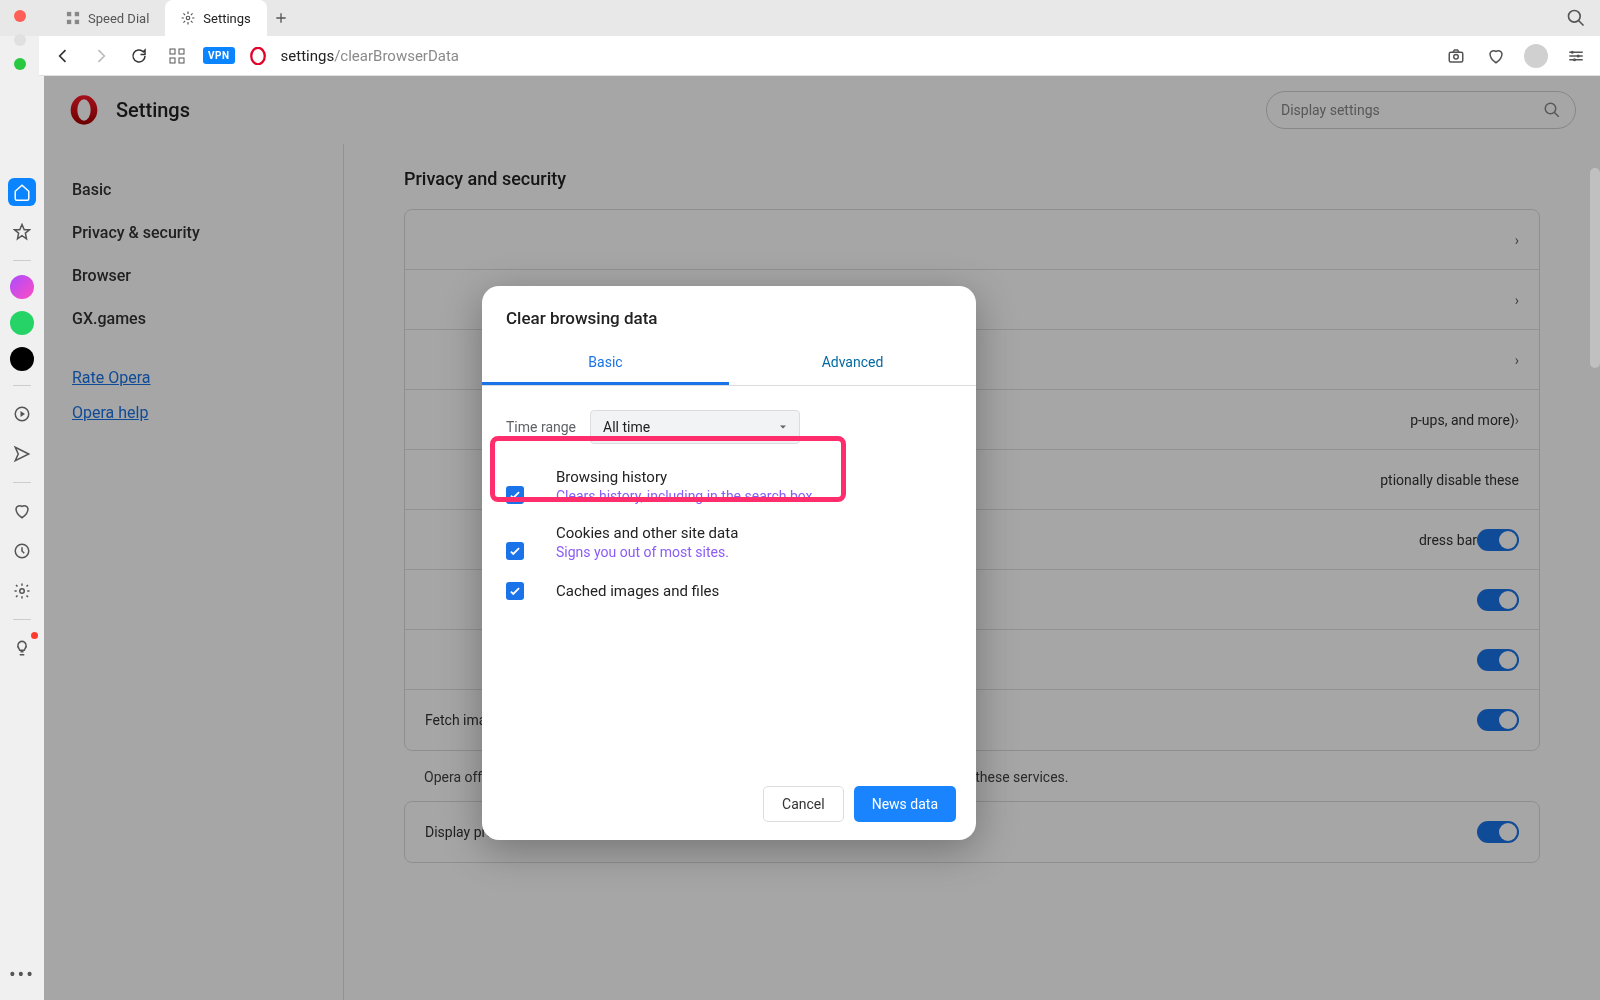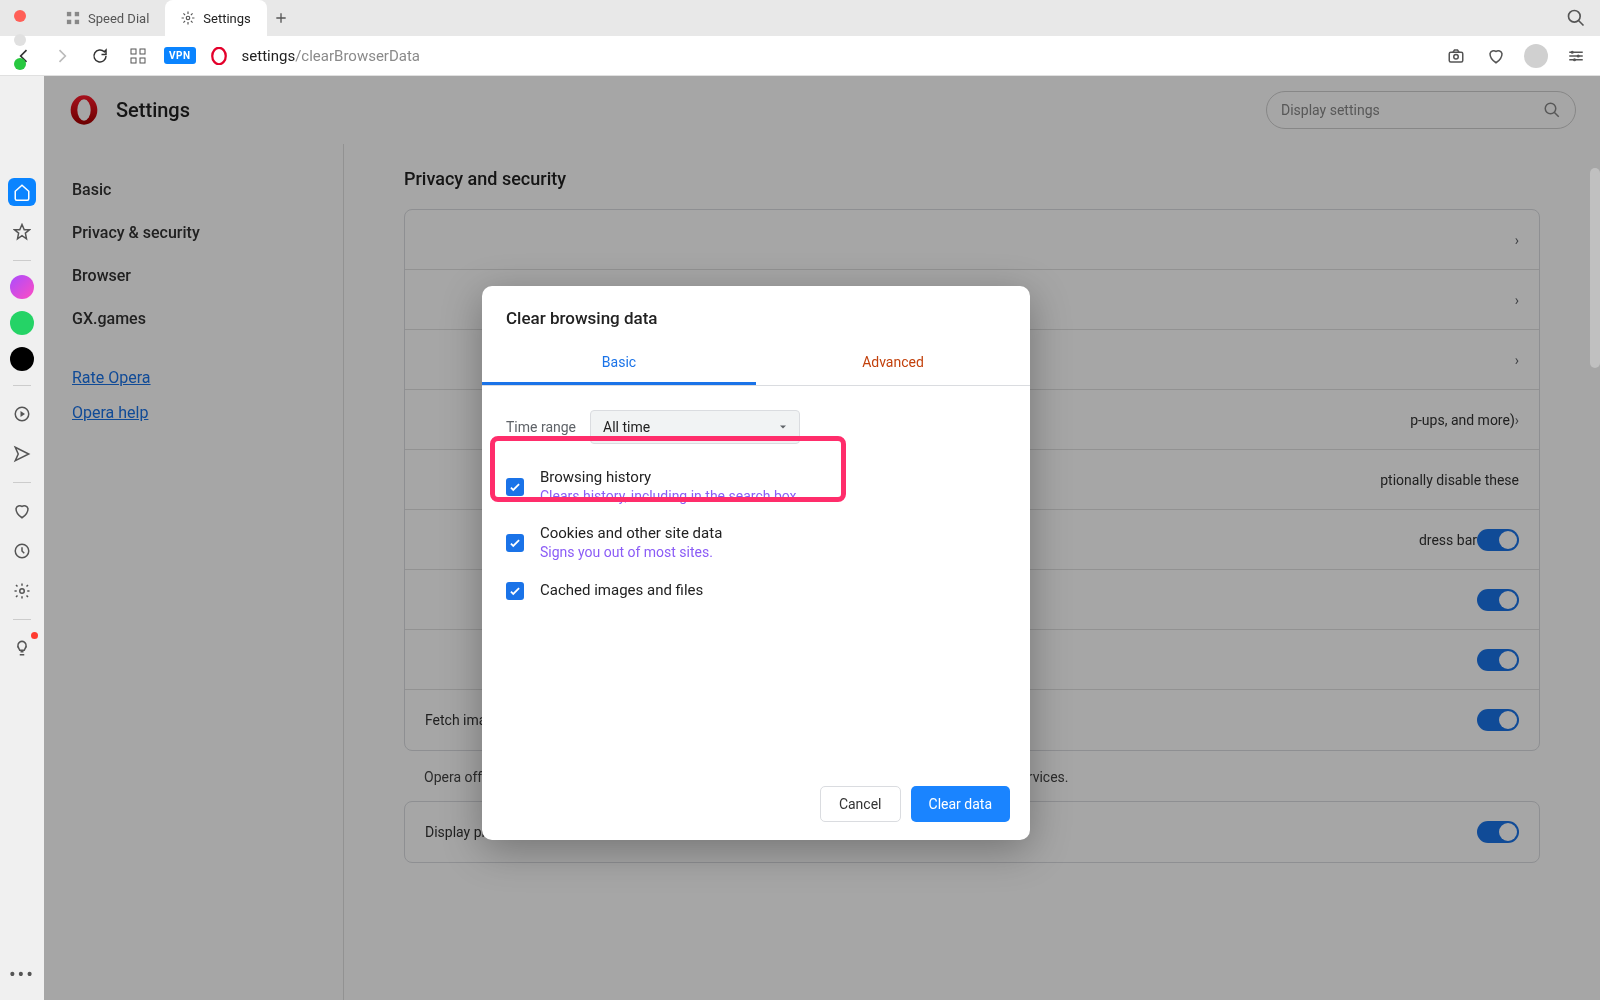--- a/index.html
+++ b/index.html
@@ -8,21 +8,21 @@
   
   .tab-strip { height: 36px; background: #e8e8e8; display: flex; align-items: center; padding-left: 50px; position: relative; }
   .dot { width: 12px; height: 12px; border-radius: 50%; }
   .tab { display: flex; align-items: center; gap: 8px; padding: 0 16px; height: 36px; border-radius: 8px 8px 0 0; font-size: 13px; color: #555; }
   .tab.active { background: #fff; color: #222; }
   .tab-icon { width: 14px; height: 14px; display: inline-flex; align-items: center; justify-content: center; }
   .new-tab { width: 28px; height: 28px; display: flex; align-items: center; justify-content: center; color: #555; font-size: 18px; }
   .search-top { position: absolute; right: 14px; top: 8px; }
 
   
-  .addr-row { height: 40px; background: #fff; display: flex; align-items: center; padding: 0 12px; gap: 14px; border-bottom: 1px solid #e0e0e0; }
+  .addr-row { height: 40px; background: #fff; display: flex; align-items: center; padding: 0 12px; gap: 14px; border-bottom: 1px solid #e0e0e0; margin-left: 39px; }
   .nav-btn { width: 24px; height: 24px; display: flex; align-items: center; justify-content: center; color: #555; }
   .vpn-badge { background: #0a84ff; color: #fff; font-size: 10px; font-weight: 700; padding: 3px 5px; border-radius: 3px; letter-spacing: 0.5px; }
   .opera-o { width: 18px; height: 18px; }
   .url { font-size: 15px; color: #222; }
   .url .path { color: #8a8a8a; }
   .addr-right { margin-left: auto; display: flex; align-items: center; gap: 16px; }
   .avatar { width: 24px; height: 24px; border-radius: 50%; background: #d0d0d0; }
 
   
   .main-wrap { display: flex; height: calc(1000px - 76px); }
@@ -52,32 +52,32 @@
   .card-stack { border: 1px solid #dadce0; border-radius: 8px; }
   .card-row { display: flex; align-items: center; padding: 18px 20px; border-bottom: 1px solid #e0e0e0; font-size: 14px; color: #333; min-height: 60px; }
   .card-row:last-child { border-bottom: none; }
   .chev { margin-left: auto; color: #5f6368; }
   .toggle { margin-left: auto; width: 42px; height: 22px; border-radius: 11px; background: #1a73e8; position: relative; }
   .toggle::after { content: ""; position: absolute; right: 2px; top: 2px; width: 18px; height: 18px; border-radius: 50%; background: #fff; }
   .row-text { flex: 1; }
   .info-row { padding: 18px 20px 0 20px; font-size: 14px; color: #444; }
 
   
-  .dialog { position: absolute; z-index: 10; left: 438px; top: 210px; width: 548px; background: #fff; border-radius: 10px; box-shadow: 0 10px 40px rgba(0,0,0,0.3); overflow: hidden; }
+  .dialog { position: absolute; z-index: 10; left: 438px; top: 210px; width: 494px; background: #fff; border-radius: 17px; box-shadow: 0 10px 40px rgba(0,0,0,0.3); overflow: hidden; }
   .dlg-title { font-size: 17px; font-weight: 500; color: #222; padding: 22px 24px 14px; }
   .dlg-tabs { display: flex; border-bottom: 1px solid #dadce0; }
-  .dlg-tab { flex: 1; text-align: center; padding: 12px 0; font-size: 14px; color: #c2410c; border-bottom: 3px solid transparent; }
+  .dlg-tab { flex: 1; text-align: center; padding: 12px 0; font-size: 14px; color: #0369a1; border-bottom: 3px solid transparent; }
   .dlg-tab.active { color: #1a73e8; border-bottom-color: #1a73e8; }
   .dlg-body { padding: 18px 24px 12px; }
   .range-row { display: flex; align-items: center; gap: 14px; padding: 6px 0 14px; }
   .range-label { font-size: 14px; color: #5f6368; }
   .range-select { height: 34px; border: 1px solid #dadce0; background: #f1f3f4; border-radius: 4px; padding: 0 34px 0 12px; font-size: 14px; color: #222; position: relative; min-width: 210px; display: flex; align-items: center; }
   .range-select .tri { position: absolute; right: 10px; top: 50%; transform: translateY(-50%); }
 
-  .opt { display: flex; align-items: center; gap: 16px; padding: 10px 0; }
+  .opt { display: flex; align-items: flex-end; gap: 32px; padding: 10px 0; }
   .chk { width: 18px; height: 18px; border-radius: 3px; background: #1a73e8; flex-shrink: 0; margin-top: 2px; display: flex; align-items: center; justify-content: center; }
   .chk svg { width: 14px; height: 14px; }
   .opt-txt .t { font-size: 15px; color: #222; }
   .opt-txt .d { font-size: 14px; color: #8b5cf6; margin-top: 2px; }
 
   .highlight { position: absolute; border: 5px solid #ff2d6b; border-radius: 8px; left: 446px; top: 360px; width: 356px; height: 66px; z-index: 11; pointer-events: none; }
 
   .dlg-spacer { height: 150px; }
   .dlg-footer { display: flex; justify-content: flex-end; gap: 10px; padding: 14px 20px 18px; }
   .btn { height: 36px; padding: 0 18px; border-radius: 5px; font-size: 14px; display: flex; align-items: center; }
@@ -389,19 +389,19 @@
             </span>
           <div class="opt-txt">
             <div class="t">Cached images and files</div>
           </div>
         </div>
 
         <div class="dlg-spacer"></div>
       </div>
       <div class="dlg-footer">
         <div class="btn cancel">Cancel</div>
-        <div class="btn primary">Clear data</div>
+        <div class="btn primary">News data</div>
       </div>
     </div>
 
     <div class="highlight"></div>
   </div>
 </div>
 
 </body></html>

